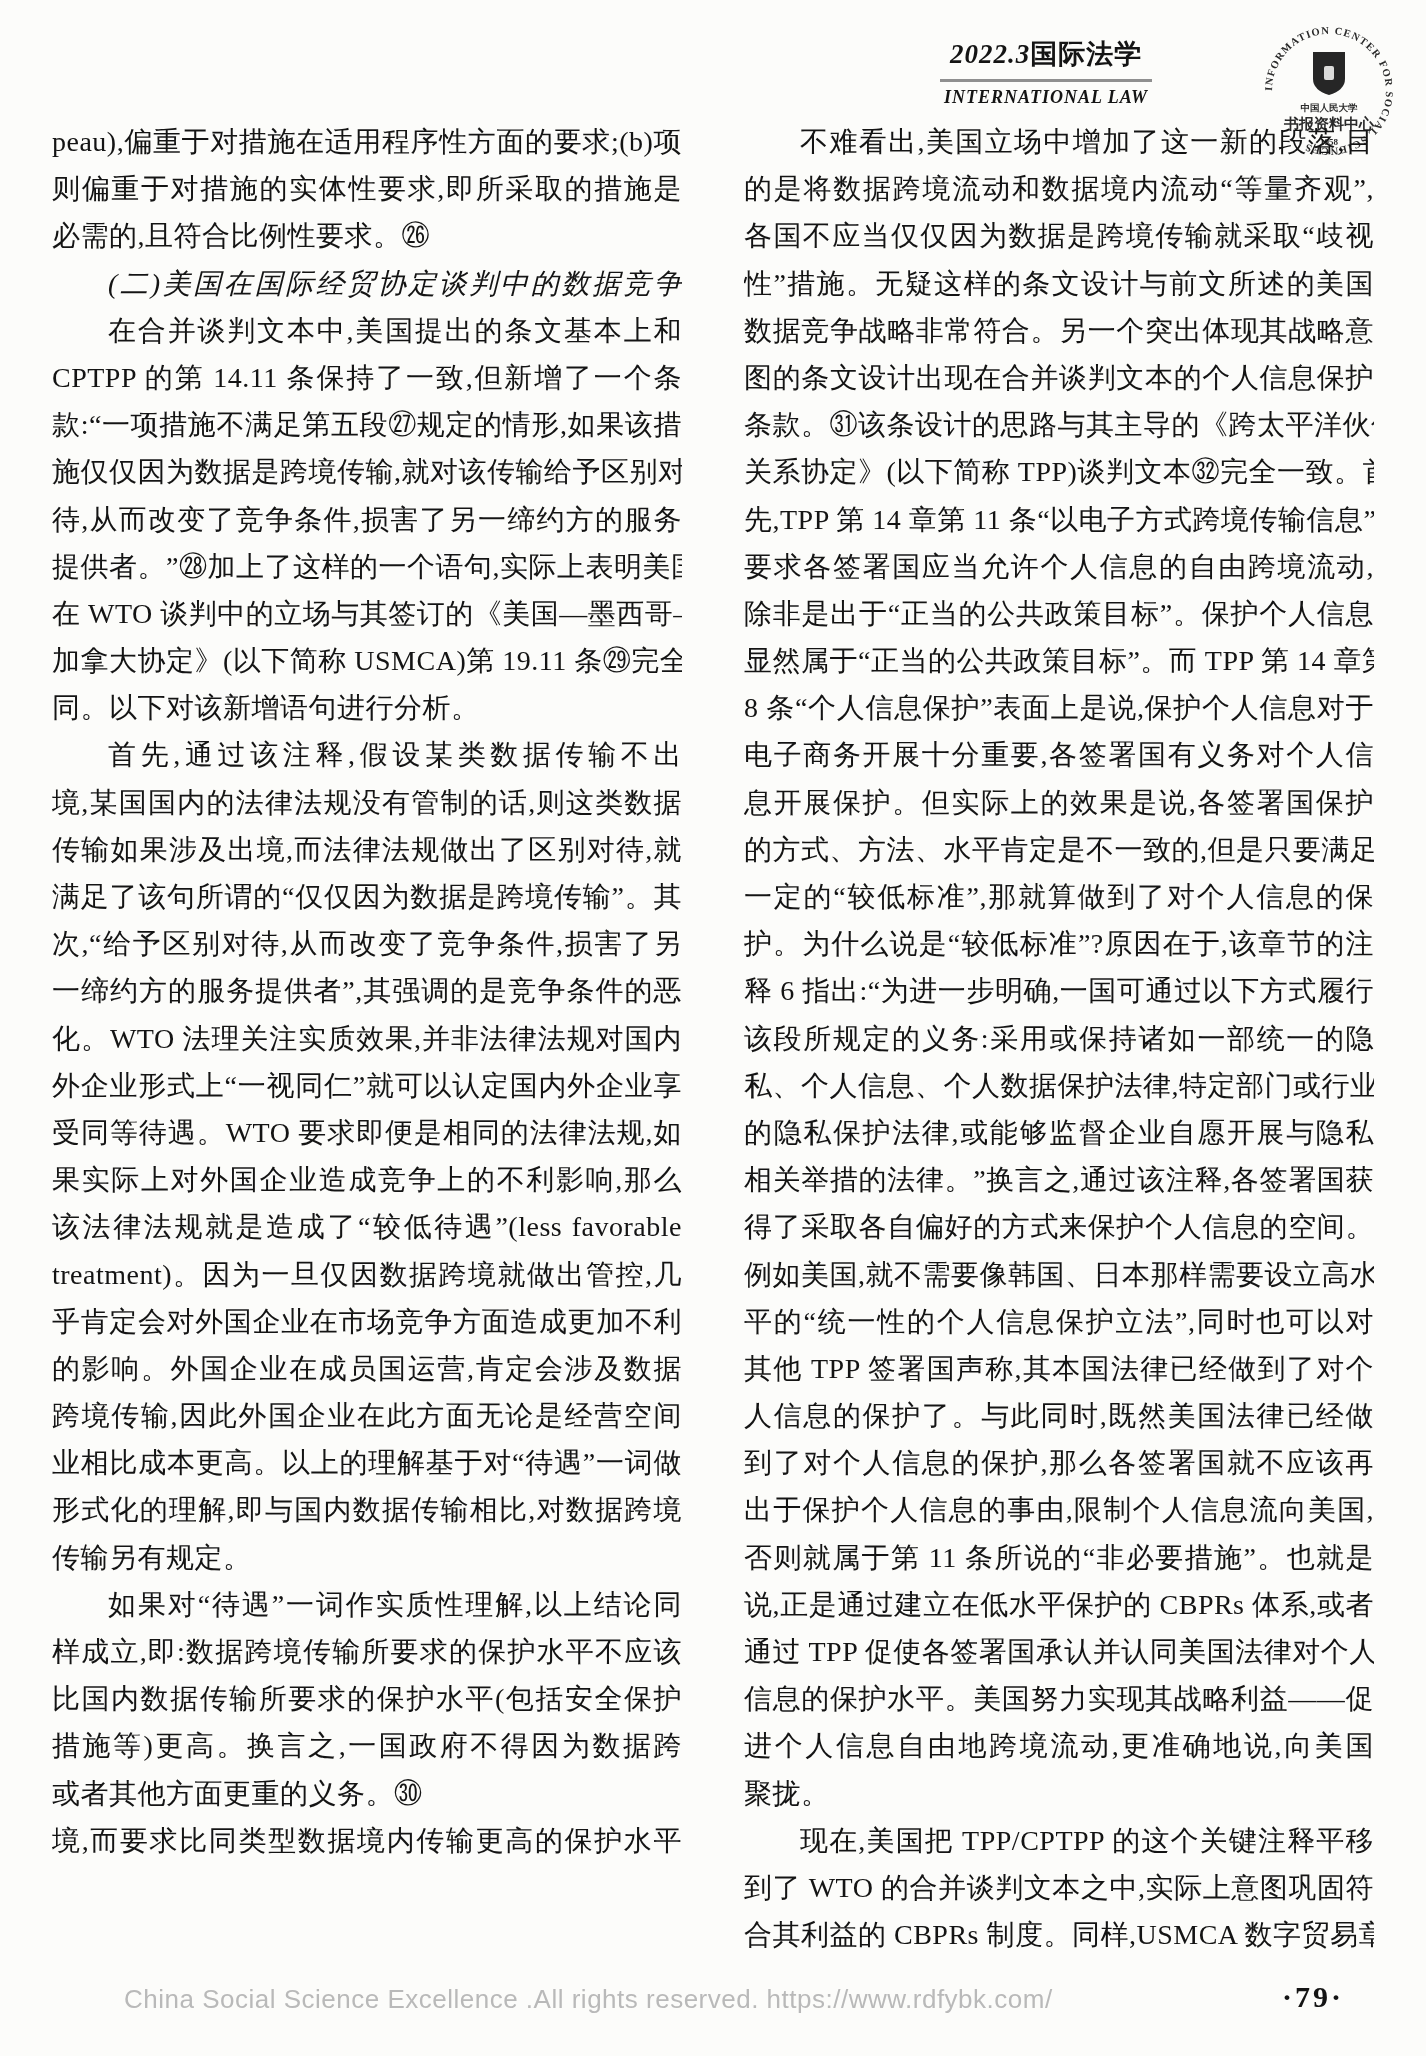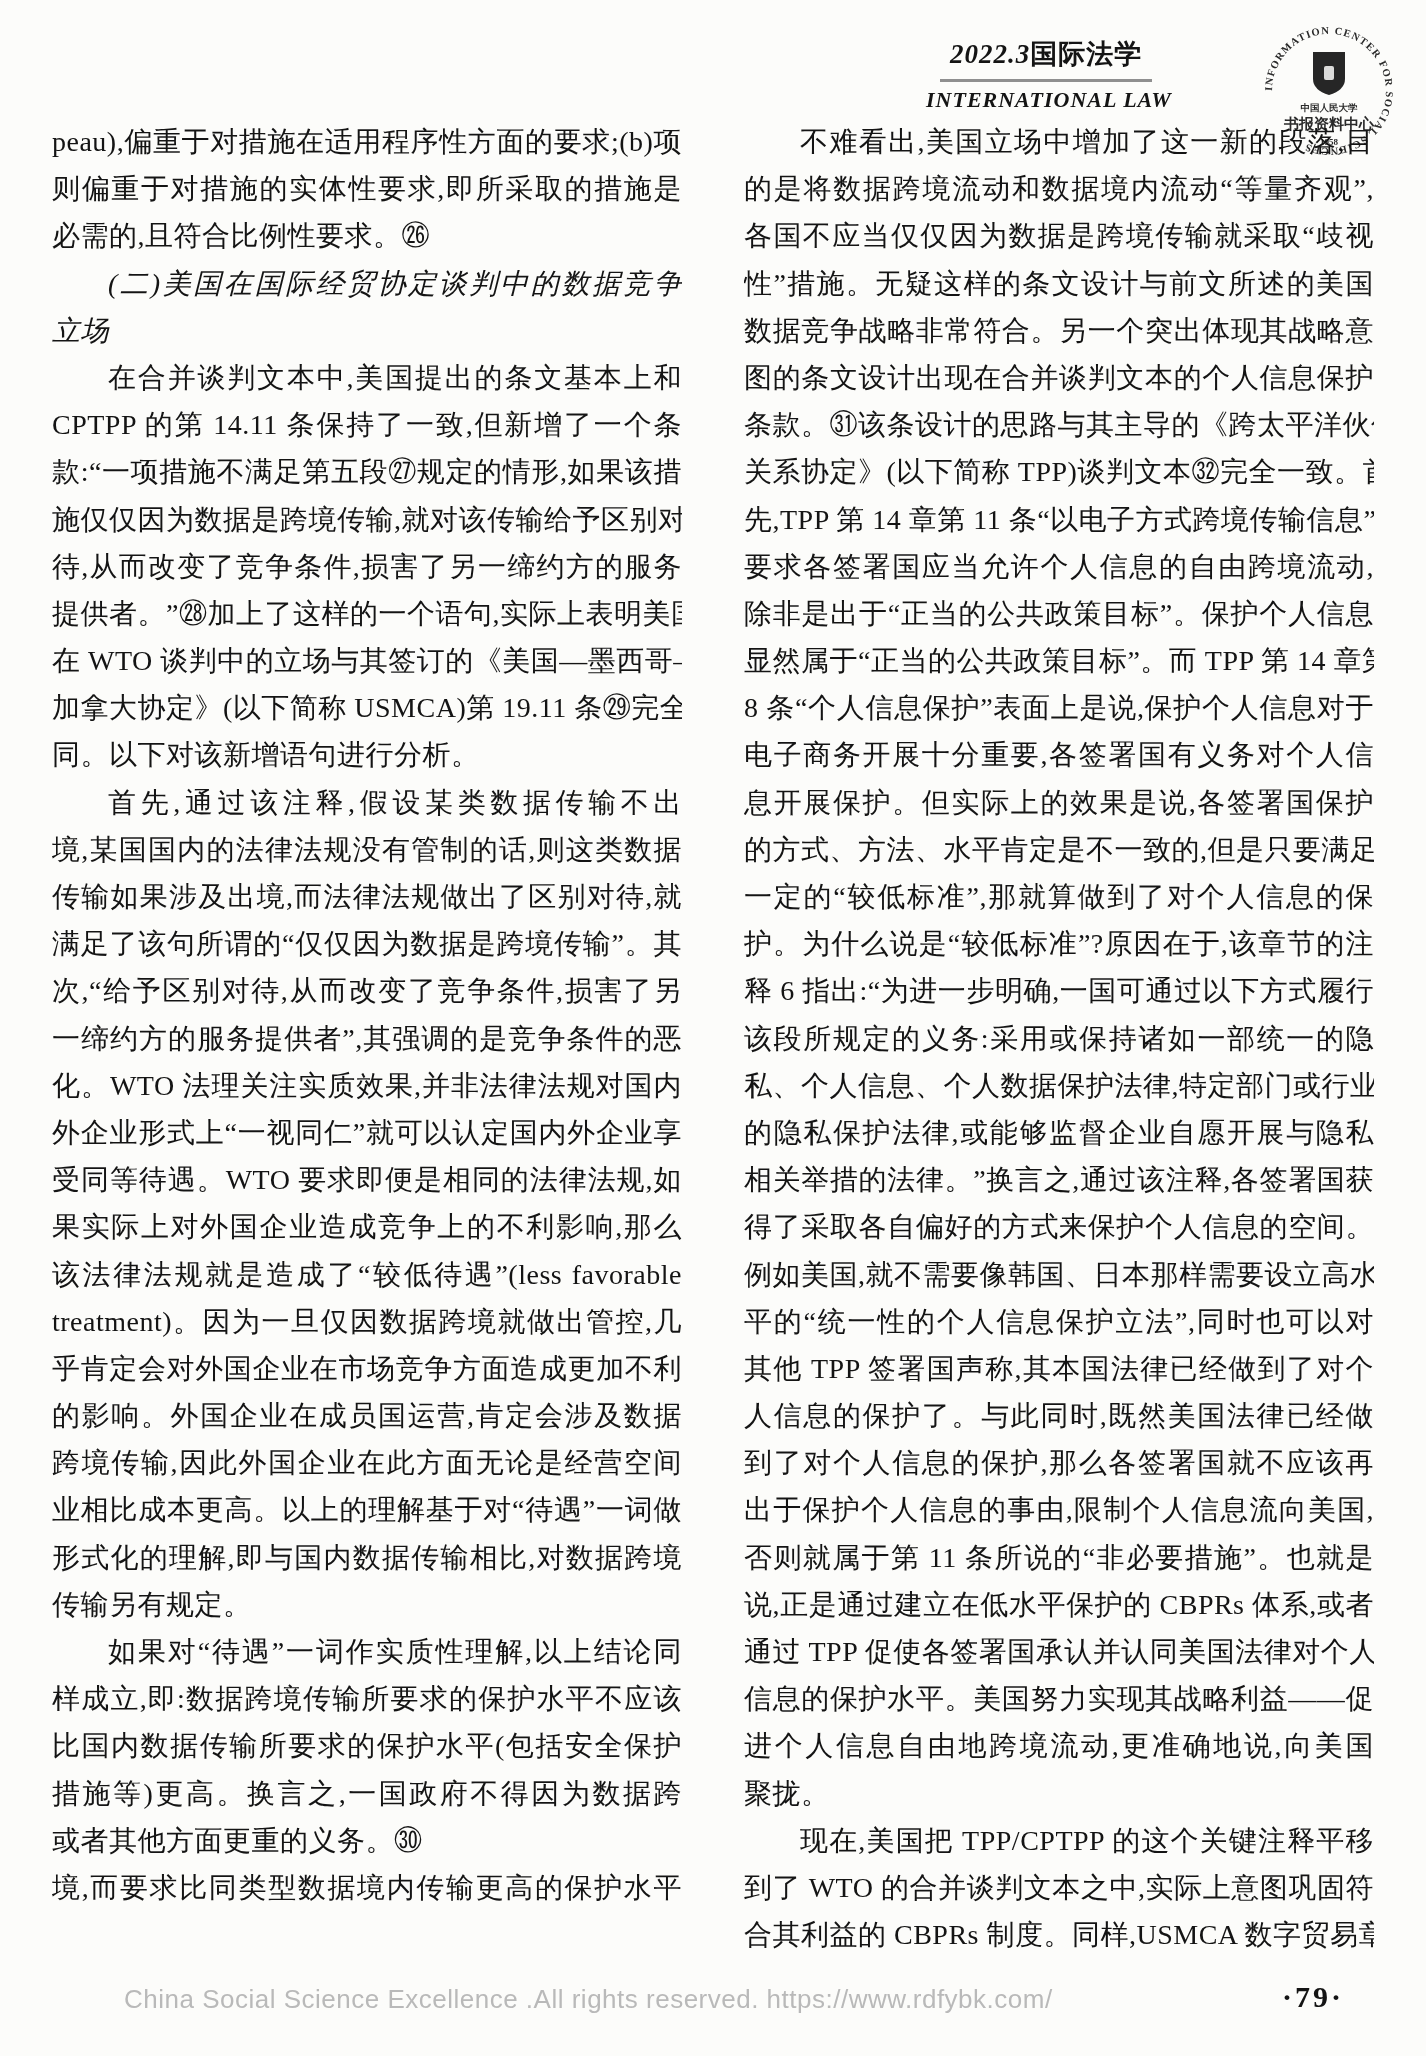--- a/index.html
+++ b/index.html
@@ -9,21 +9,21 @@
     font-family:"Liberation Serif","DejaVu Serif",serif;
     color:#141414;
   }
   .page{position:absolute;inset:0;}
 
   
   .hdr{position:absolute;top:36px;left:926px;width:240px;text-align:center;}
   .hdr-cn{font-size:27px;font-weight:bold;letter-spacing:1px;white-space:nowrap;}
   .hdr-cn .issue{font-style:italic;}
   .hdr-rule{border-top:3px solid #8f8f8f;margin:7px 14px 5px 14px;height:0;}
-  .hdr-en{font-size:22px;font-weight:bold;font-style:italic;letter-spacing:1px;white-space:nowrap;}
+  .hdr-en{font-size:18px;font-weight:bold;font-style:italic;letter-spacing:1px;white-space:nowrap;}
 
   
   .seal{position:absolute;top:16px;left:1254px;width:150px;height:150px;color:#2a2a2a;}
   .seal text{fill:#2a2a2a;font-family:"Liberation Serif","DejaVu Serif",serif;}
 
   
   .col{position:absolute;top:118px;width:630px;}
   .col-left{left:52px;}
   .col-right{left:744px;}
   .line{
@@ -71,21 +71,20 @@
     <text x="75" y="95" text-anchor="middle" font-size="9.5" font-weight="bold">中国人民大学</text>
     <text x="75" y="113" text-anchor="middle" font-size="15" font-weight="bold">书报资料中心</text>
     <text x="75" y="129" text-anchor="middle" font-size="9" font-weight="bold">1958</text>
   </svg>
 
   <div class="col col-left" id="col-left">
       <div class="line">peau),偏重于对措施在适用程序性方面的要求;(b)项</div>
       <div class="line">则偏重于对措施的实体性要求,即所采取的措施是</div>
       <div class="line e">必需的,且符合比例性要求。㉖</div>
       <div class="line i h">(二)美国在国际经贸协定谈判中的数据竞争</div>
-      <div class="line h e">立场</div>
       <div class="line i">在合并谈判文本中,美国提出的条文基本上和</div>
       <div class="line">CPTPP 的第 14.11 条保持了一致,但新增了一个条</div>
       <div class="line">款:“一项措施不满足第五段㉗规定的情形,如果该措</div>
       <div class="line">施仅仅因为数据是跨境传输,就对该传输给予区别对</div>
       <div class="line">待,从而改变了竞争条件,损害了另一缔约方的服务</div>
       <div class="line">提供者。”㉘加上了这样的一个语句,实际上表明美国</div>
       <div class="line">在 WTO 谈判中的立场与其签订的《美国—墨西哥—</div>
       <div class="line">加拿大协定》(以下简称 USMCA)第 19.11 条㉙完全相</div>
       <div class="line e">同。以下对该新增语句进行分析。</div>
       <div class="line i">首先,通过该注释,假设某类数据传输不出</div>

